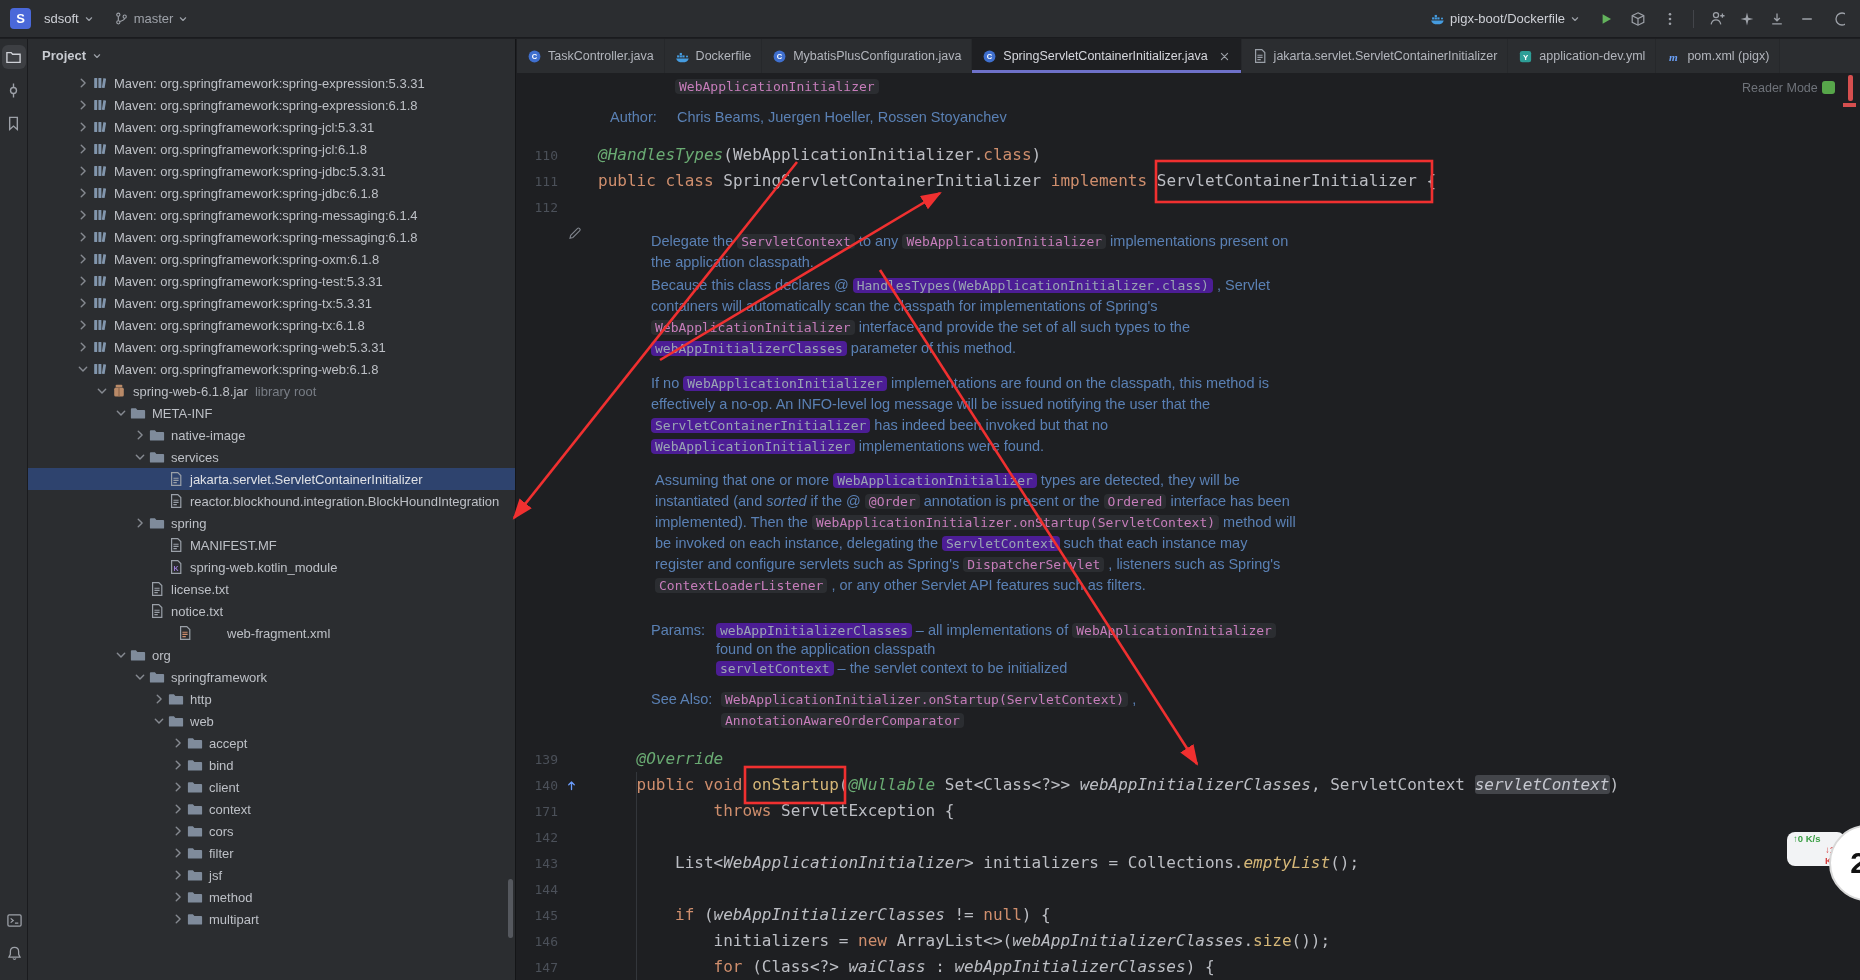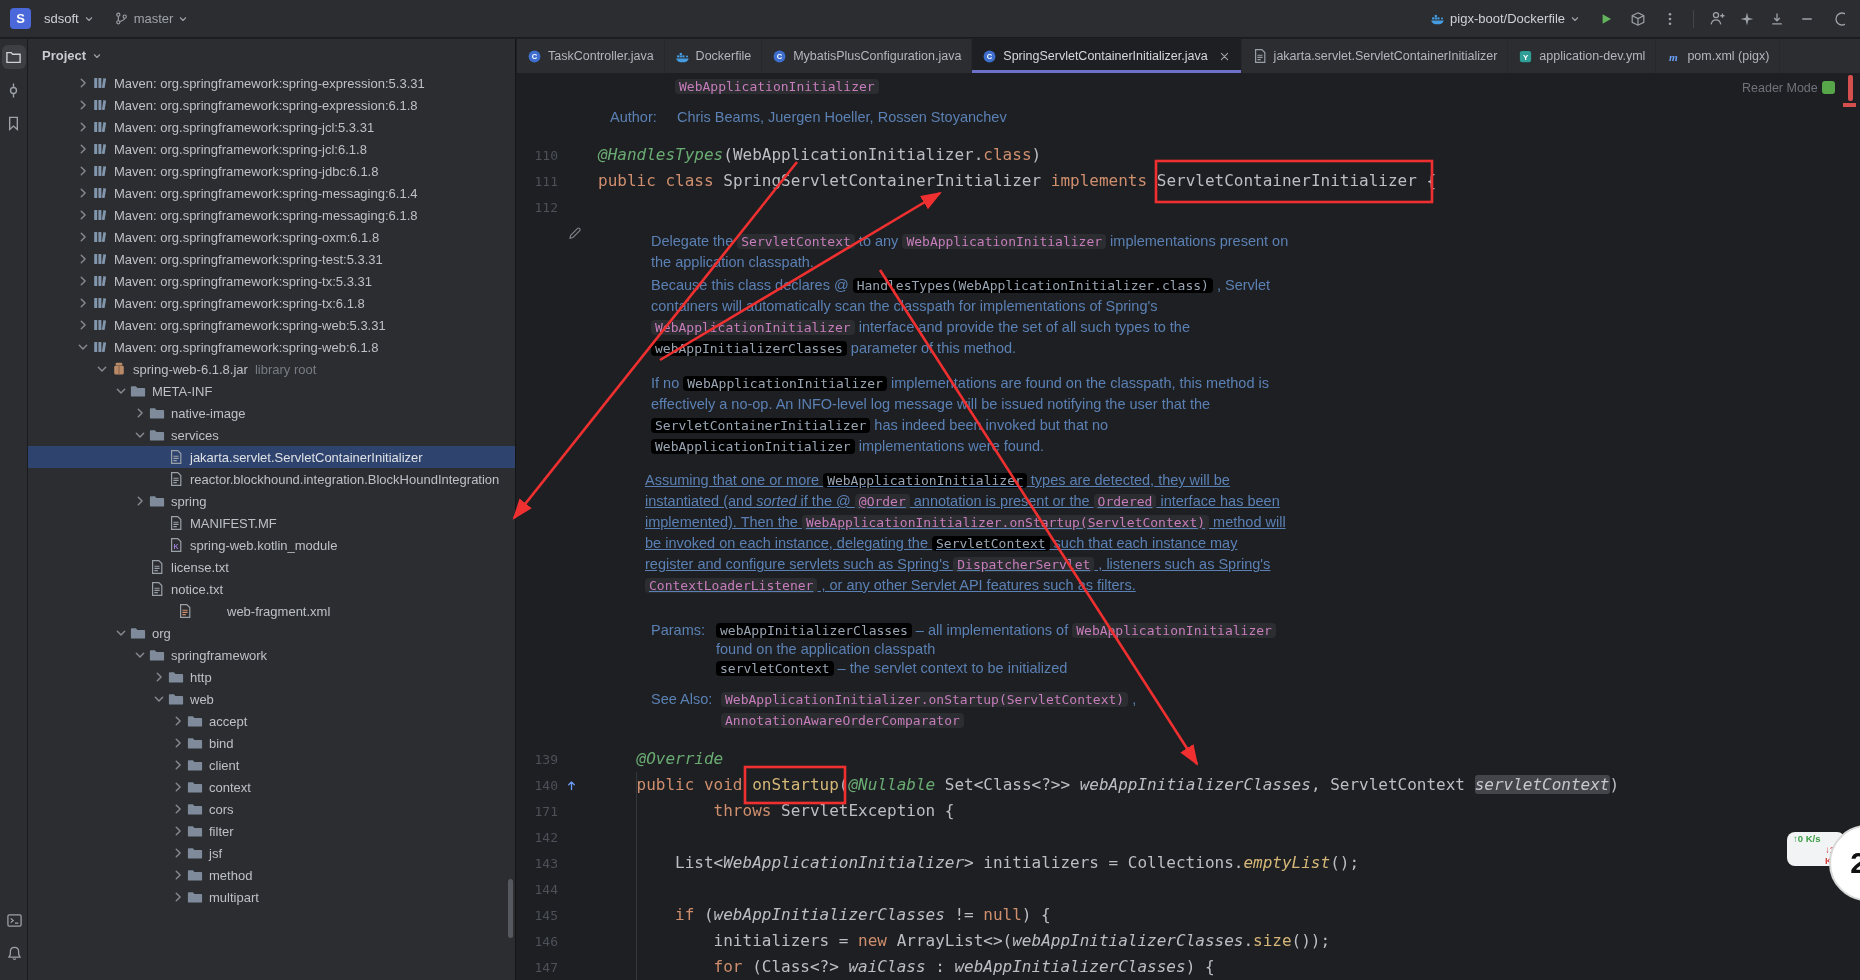--- a/index.html
+++ b/index.html
@@ -66,21 +66,21 @@
   .tk-par { color:#bcbec4; font-style:italic; }
   .tk-parhl { color:#c6c8d0; font-style:italic; background:#43454a; border-radius:3px; }
   .tk-gen { color:#bcbec4; font-style:italic; }
   .iguide { position:absolute; width:1px; background:#33363b; }
 
   .doc-sec { position:absolute; color:#5a80b4; font-size:14.5px; }
   .doc-label { position:absolute; left:0; top:0; white-space:nowrap; }
   .doc-lines .dline { white-space:nowrap; }
   .ds-t { }
   .ds-e { font-style:italic; }
-  .ds-c { font:13px "DejaVu Sans Mono", monospace; background:#000000; color:#9aa5b3; padding:0 4px; border-radius:4px; }
+  .ds-c { font:13px "DejaVu Sans Mono", monospace; background:#4c1d95; color:#9aa5b3; padding:0 4px; border-radius:4px; }
   .ds-l { font:13px "DejaVu Sans Mono", monospace; background:#2b2d31; color:#c77dbb; padding:0 4px; border-radius:4px; }
 
   .reader-mode { position:absolute; left:1225px; top:8px; font-size:12.5px; color:#6f737a; }
   .insp-green { position:absolute; left:1305px; top:8px; width:13px; height:13px; border-radius:3px; background:#57a64a; }
   .insp-redbar { position:absolute; left:1331px; top:2px; width:5px; height:26px; border-radius:2px; background:#d64f4f; }
   .stripe-mark { position:absolute; left:1326px; top:30px; width:13px; height:4px; background:#d64f4f; }
   .gut-pencil { position:absolute; left:50px; top:152px; }
 
   .net-pill { position:absolute; left:1270px; top:759px; width:58px; height:34px; background:#f2f3f5; border-radius:8px;
               display:flex; flex-direction:column; align-items:flex-start; justify-content:center; padding-left:6px; z-index:30;
@@ -359,20 +359,37 @@
             </span>
             <span class="ticon">
               <svg width="16" height="16" viewBox="0 0 16 16">
                 <g fill="#8296ad">
                   <rect x="2.2" y="3" width="3" height="10" rx="0.6"></rect>
                   <rect x="6.4" y="3" width="3" height="10" rx="0.6"></rect>
                   <rect x="10.6" y="3.2" width="2.8" height="9.8" rx="0.6" transform="rotate(9 12 8)"></rect>
                 </g>
               </svg>
             </span>
+            <span class="tlabel">Maven: org.springframework:spring-jdbc:5.3.31</span>
+          </div>
+          <div class="trow" style="padding-left: 45px;">
+            <span class="tchev">
+              <svg width="14" height="14" viewBox="0 0 16 16">
+                <path d="M6 3.8l4.4 4.2L6 12.2" fill="none" stroke="#868a91" stroke-width="1.6" stroke-linecap="round" stroke-linejoin="round"></path>
+              </svg>
+            </span>
+            <span class="ticon">
+              <svg width="16" height="16" viewBox="0 0 16 16">
+                <g fill="#8296ad">
+                  <rect x="2.2" y="3" width="3" height="10" rx="0.6"></rect>
+                  <rect x="6.4" y="3" width="3" height="10" rx="0.6"></rect>
+                  <rect x="10.6" y="3.2" width="2.8" height="9.8" rx="0.6" transform="rotate(9 12 8)"></rect>
+                </g>
+              </svg>
+            </span>
             <span class="tlabel">Maven: org.springframework:spring-jdbc:6.1.8</span>
           </div>
           <div class="trow" style="padding-left: 45px;">
             <span class="tchev">
               <svg width="14" height="14" viewBox="0 0 16 16">
                 <path d="M6 3.8l4.4 4.2L6 12.2" fill="none" stroke="#868a91" stroke-width="1.6" stroke-linecap="round" stroke-linejoin="round"></path>
               </svg>
             </span>
             <span class="ticon">
               <svg width="16" height="16" viewBox="0 0 16 16">
@@ -1004,21 +1021,21 @@
             </div>
           </div>
           <div class="doc-sec" style="top: 300px; left: 134px; line-height: 21px;">
             <div class="doc-lines">
               <div class="dline" style="height: 21px;"><span class="ds-t">If no </span><span class="ds-c">WebApplicationInitializer</span><span class="ds-t"> implementations are found on the classpath, this method is</span></div>
               <div class="dline" style="height: 21px;"><span class="ds-t">effectively a no-op. An INFO-level log message will be issued notifying the user that the</span></div>
               <div class="dline" style="height: 21px;"><span class="ds-c">ServletContainerInitializer</span><span class="ds-t"> has indeed been invoked but that no</span></div>
               <div class="dline" style="height: 21px;"><span class="ds-c">WebApplicationInitializer</span><span class="ds-t"> implementations were found.</span></div>
             </div>
           </div>
-          <div class="doc-sec" style="top: 397px; left: 128px; line-height: 21px; text-decoration: underline;">
+          <div class="doc-sec" style="top: 397px; left: 138px; line-height: 21px;">
             <div class="doc-lines">
               <div class="dline" style="height: 21px;"><span class="ds-t">Assuming that one or more </span><span class="ds-c">WebApplicationInitializer</span><span class="ds-t"> types are detected, they will be</span></div>
               <div class="dline" style="height: 21px;"><span class="ds-t">instantiated (and </span><span class="ds-e">sorted</span><span class="ds-t"> if the @ </span><span class="ds-l">@Order</span><span class="ds-t"> annotation is present or the </span><span class="ds-l">Ordered</span><span class="ds-t"> interface has been</span></div>
               <div class="dline" style="height: 21px;"><span class="ds-t">implemented). Then the </span><span class="ds-l">WebApplicationInitializer.onStartup(ServletContext)</span><span class="ds-t"> method will</span></div>
               <div class="dline" style="height: 21px;"><span class="ds-t">be invoked on each instance, delegating the </span><span class="ds-c">ServletContext</span><span class="ds-t"> such that each instance may</span></div>
               <div class="dline" style="height: 21px;"><span class="ds-t">register and configure servlets such as Spring's </span><span class="ds-l">DispatcherServlet</span><span class="ds-t"> , listeners such as Spring's</span></div>
               <div class="dline" style="height: 21px;"><span class="ds-l">ContextLoaderListener</span><span class="ds-t"> , or any other Servlet API features such as filters.</span></div>
             </div>
           </div>
           <div class="doc-sec" style="top: 548px; left: 134px; line-height: 19px;">

